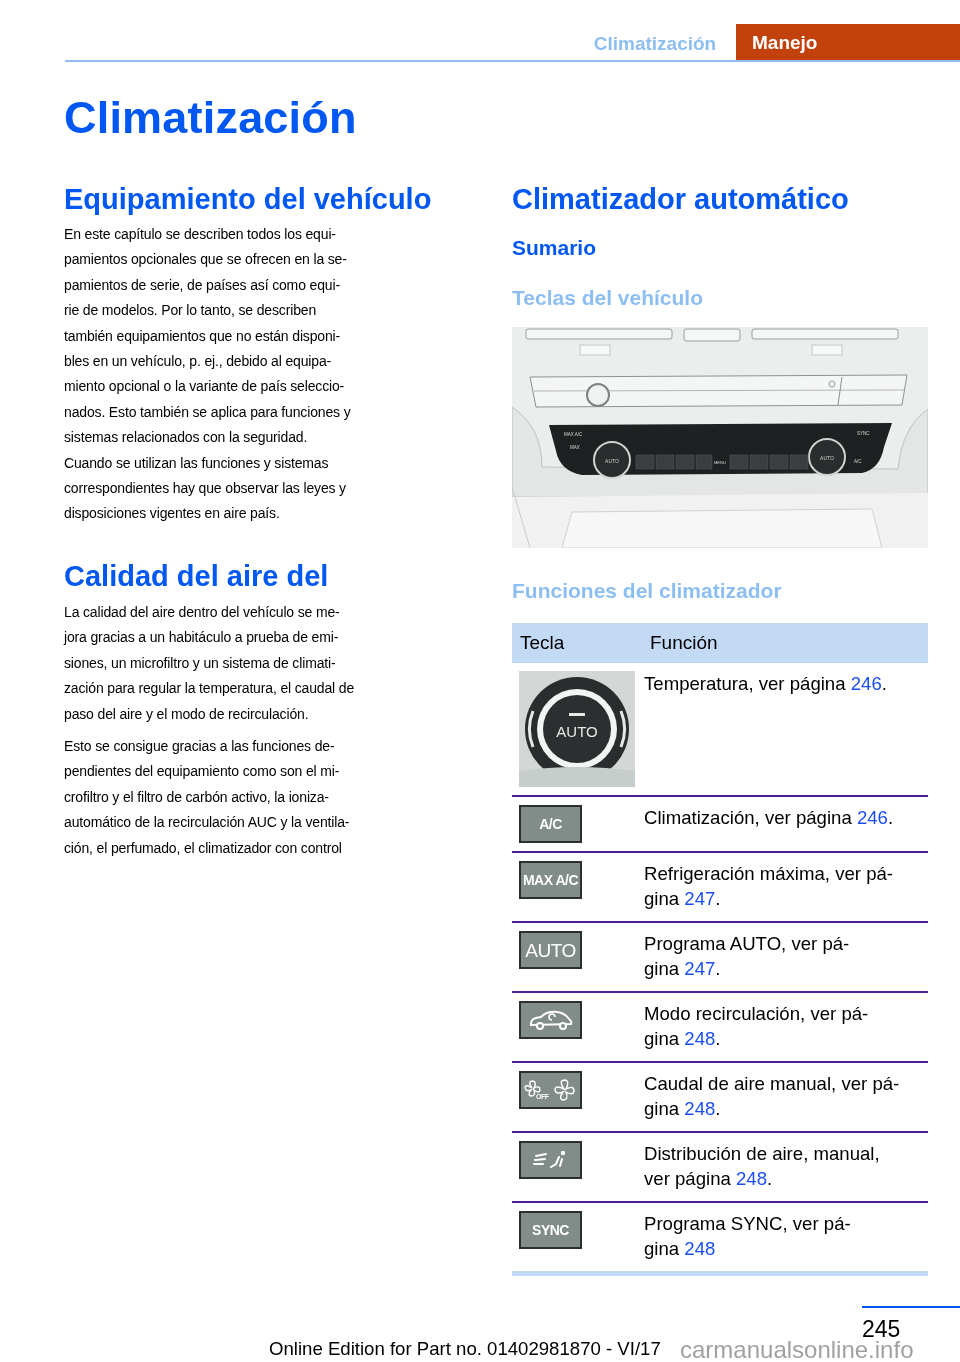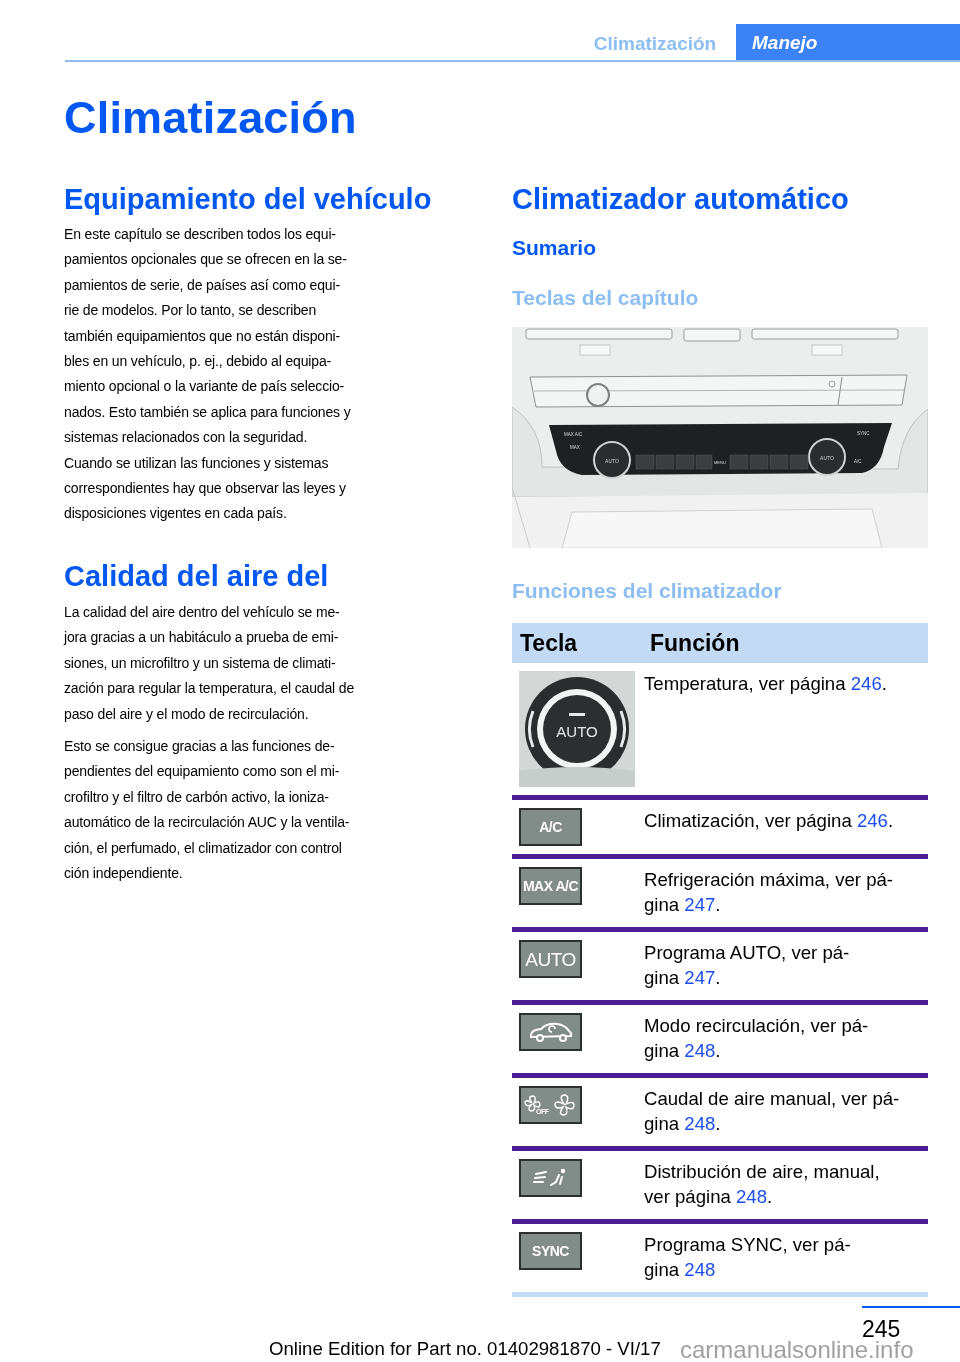--- a/index.html
+++ b/index.html
@@ -4,38 +4,38 @@
 <style>
   * { box-sizing: border-box; margin: 0; padding: 0; }
   html, body { width: 960px; height: 1362px; background: #ffffff; overflow: hidden; }
   body { position: relative; font-family: "Liberation Sans", "DejaVu Sans", sans-serif; color: #000; }
 
   
   .header-rule { position: absolute; left: 65px; top: 60px; width: 895px; height: 2px; background: #8fbff0; }
   .header-tab-inactive { position: absolute; left: 574px; top: 26px; width: 162px; height: 35px;
     color: #8cbef2; font-weight: bold; font-size: 19px; line-height: 35px; text-align: center; }
   .header-tab-active { position: absolute; left: 736px; top: 24px; width: 224px; height: 38px;
-    background: #3b82f6; color: #fff; font-weight: bold; font-size: 19px; line-height: 38px; padding-left: 16px; font-style: italic; }
+    background: #c2410c; color: #fff; font-weight: bold; font-size: 19px; line-height: 38px; padding-left: 16px; }
 
   .chapter-title { position: absolute; left: 64px; top: 92px; font-size: 45px; font-weight: bold; color: #0057f2; letter-spacing: 0.2px; }
 
   .col { position: absolute; }
   .col-left { left: 64px; top: 183px; width: 416px; }
   .col-right { left: 512px; top: 183px; width: 416px; }
 
   .h2 { font-size: 29px; font-weight: bold; color: #0057f2; line-height: 32px; }
   .h3 { font-size: 21px; font-weight: bold; color: #0057f2; line-height: 26px; }
   .h4 { font-size: 21px; font-weight: bold; color: #8cbef2; line-height: 26px; }
   .p { font-size: 14px; line-height: 25.4px; letter-spacing: -0.15px; }
 
   .figure { width: 416px; height: 221px; background: #e9eae9; position: relative; overflow: hidden; }
 
   table.fn { width: 416px; border-collapse: collapse; }
-  table.fn th { background: #c3daf5; text-align: left; font-weight: bold; font-size: 23px; height: 40px; padding-left: 8px; }
-  table.fn td { vertical-align: top; border-bottom: 5px solid #4c1d95; font-size: 18.6px; line-height: 25px; }
+  table.fn th { background: #c3daf5; text-align: left; font-weight: normal; font-size: 19px; height: 40px; padding-left: 8px; }
+  table.fn td { vertical-align: top; border-bottom: 2px solid #4c1d95; font-size: 18.6px; line-height: 25px; }
   table.fn td.key { width: 130px; padding: 8px 0 8px 7px; }
   table.fn td.desc { padding: 8px 4px 10px 2px; }
   table.fn tr:last-child td { border-bottom: 5px solid #c3daf5; }
   .link { color: #1b4ef2; }
 
   .keycap { width: 63px; height: 38px; background: #828c88; border: 2px solid #2b2f2e;
     color: #fff; font-weight: bold; font-size: 14px; display: flex; align-items: center; justify-content: center; letter-spacing: -0.5px; }
   .keycap.big { font-size: 19px; font-weight: normal; }
 
   .knob { width: 116px; height: 116px; background: linear-gradient(180deg,#dfe3e1,#b9bfbc); position: relative; overflow: hidden; }
@@ -61,47 +61,46 @@
     <div>pamientos opcionales que se ofrecen en la se-</div>
     <div>pamientos de serie, de países así como equi-</div>
     <div>rie de modelos. Por lo tanto, se describen</div>
     <div>también equipamientos que no están disponi-</div>
     <div>bles en un vehículo, p. ej., debido al equipa-</div>
     <div>miento opcional o la variante de país seleccio-</div>
     <div>nados. Esto también se aplica para funciones y</div>
     <div>sistemas relacionados con la seguridad.</div>
     <div>Cuando se utilizan las funciones y sistemas</div>
     <div>correspondientes hay que observar las leyes y</div>
-    <div>disposiciones vigentes en cada país.</div>
+    <div>disposiciones vigentes en aire país.</div>
   </div>
 
   <h2 class="h2" style="margin-top:33px;">
     <div>Calidad del aire del</div>
   </h2>
   <div class="p" style="margin-top:8px;">
     <div>La calidad del aire dentro del vehículo se me-</div>
     <div>jora gracias a un habitáculo a prueba de emi-</div>
     <div>siones, un microfiltro y un sistema de climati-</div>
     <div>zación para regular la temperatura, el caudal de</div>
     <div>paso del aire y el modo de recirculación.</div>
   </div>
   <div class="p" style="margin-top:7px;">
     <div>Esto se consigue gracias a las funciones de-</div>
     <div>pendientes del equipamiento como son el mi-</div>
     <div>crofiltro y el filtro de carbón activo, la ioniza-</div>
     <div>automático de la recirculación AUC y la ventila-</div>
     <div>ción, el perfumado, el climatizador con control</div>
-    <div>ción independiente.</div>
   </div>
 </div>
 
 <div class="col col-right">
   <h2 class="h2">Climatizador automático</h2>
   <h3 class="h3" style="margin-top:20px;">Sumario</h3>
-  <h4 class="h4" style="margin-top:24px;">Teclas del capítulo</h4>
+  <h4 class="h4" style="margin-top:24px;">Teclas del vehículo</h4>
 
   <div class="figure" style="margin-top:16px;">
     <svg width="416" height="221" viewBox="0 0 416 221">
       <rect x="0" y="0" width="416" height="221" fill="#eceeed"></rect>
 
       <rect x="14" y="2" width="146" height="10" rx="2" fill="#f5f6f6" stroke="#9a9e9c"></rect>
       <rect x="172" y="2" width="56" height="12" rx="2" fill="#f5f6f6" stroke="#9a9e9c"></rect>
       <rect x="240" y="2" width="146" height="10" rx="2" fill="#f5f6f6" stroke="#9a9e9c"></rect>
       <rect x="68" y="18" width="30" height="10" fill="#f7f8f8" stroke="#c5c8c6"></rect>
       <rect x="300" y="18" width="30" height="10" fill="#f7f8f8" stroke="#c5c8c6"></rect>

